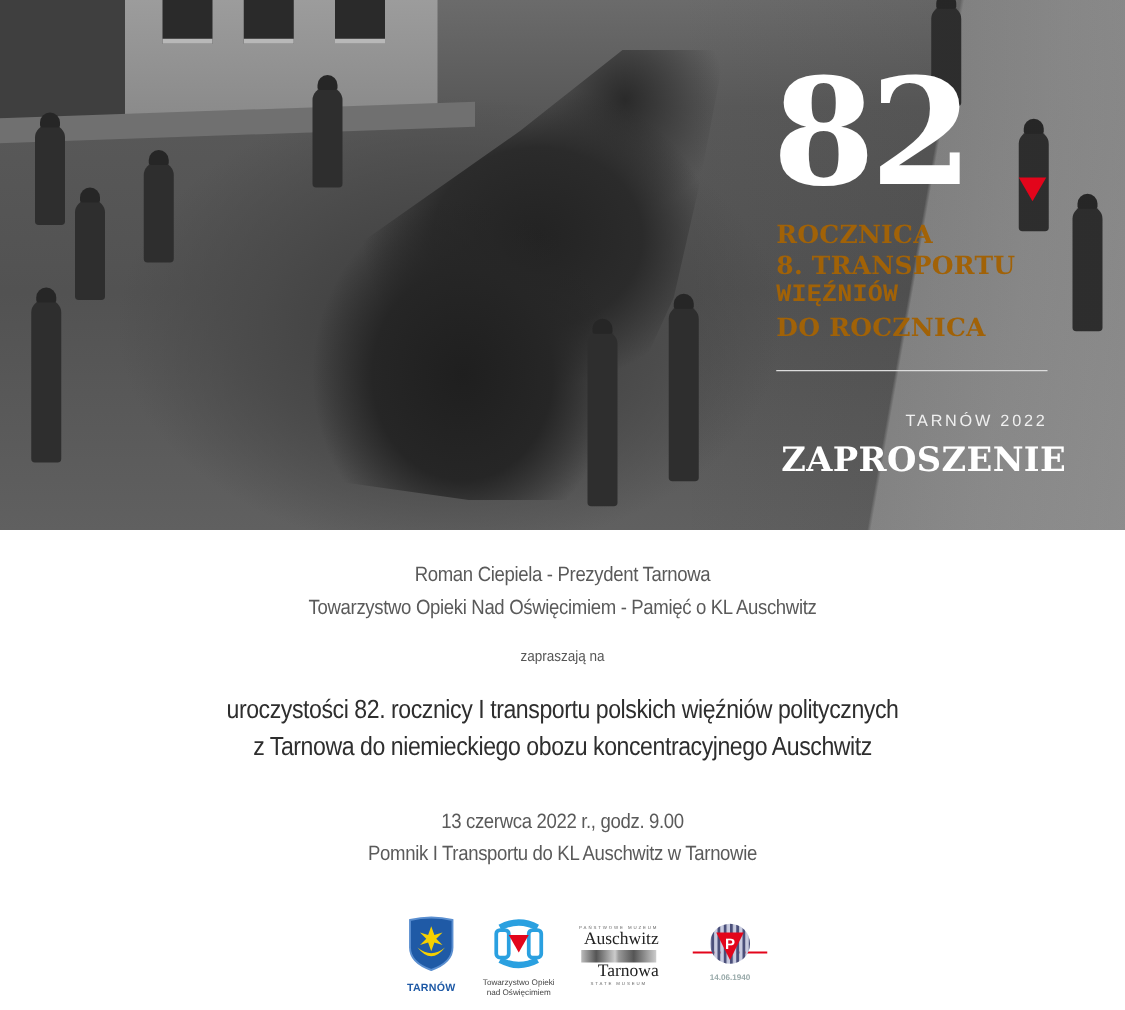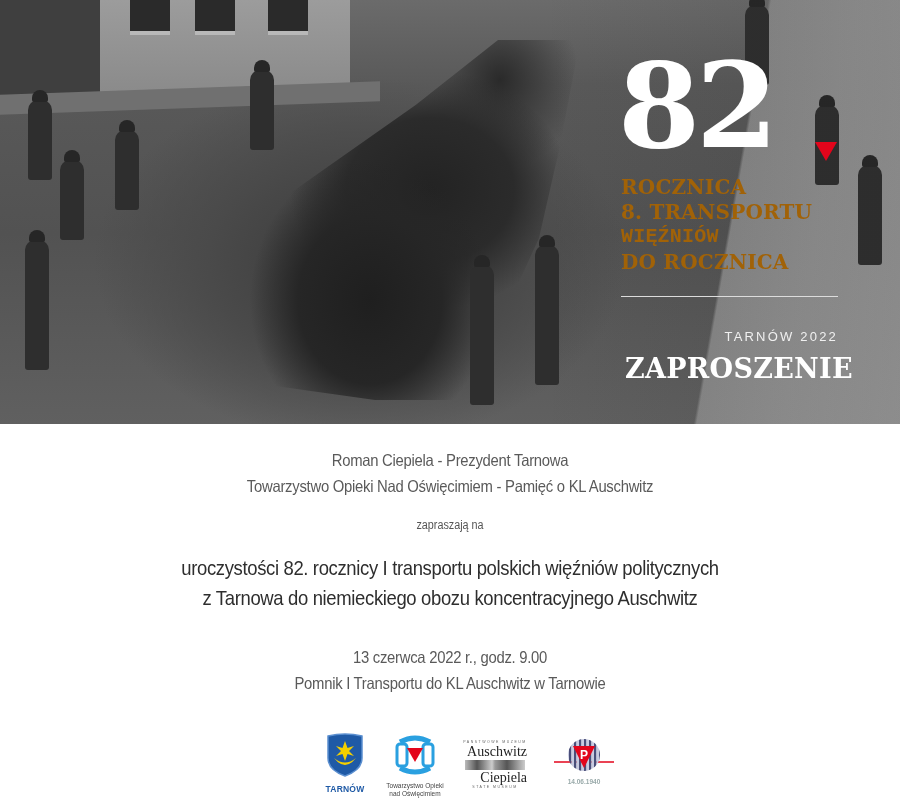--- a/index.html
+++ b/index.html
@@ -166,21 +166,21 @@
     <polygon points="35,16 51,16 43,30" fill="#e3051b"></polygon>
   </svg>
   <span class="logo-label-small">Towarzystwo Opieki</span>
   <span class="logo-label-small">nad Oświęcimiem</span>
 </div>
 
 <div class="logo logo-museum">
   <span class="museum-tiny">PAŃSTWOWE MUZEUM</span>
   <span class="museum-top">Auschwitz</span>
   <span class="museum-eyes"></span>
-  <span class="museum-top">Ciepiela</span>
+  <span class="museum-top">Tarnowa</span>
   <span class="museum-tiny">STATE MUSEUM</span>
 </div>
 
 <div class="logo logo-1940">
   <svg width="60" height="36" viewBox="0 0 60 36">
     <defs>
       <pattern id="stripes" width="5" height="10" patternUnits="userSpaceOnUse">
         <rect width="2.5" height="10" fill="#4a4f7a"></rect>
         <rect x="2.5" width="2.5" height="10" fill="#c8cbe0"></rect>
       </pattern>

